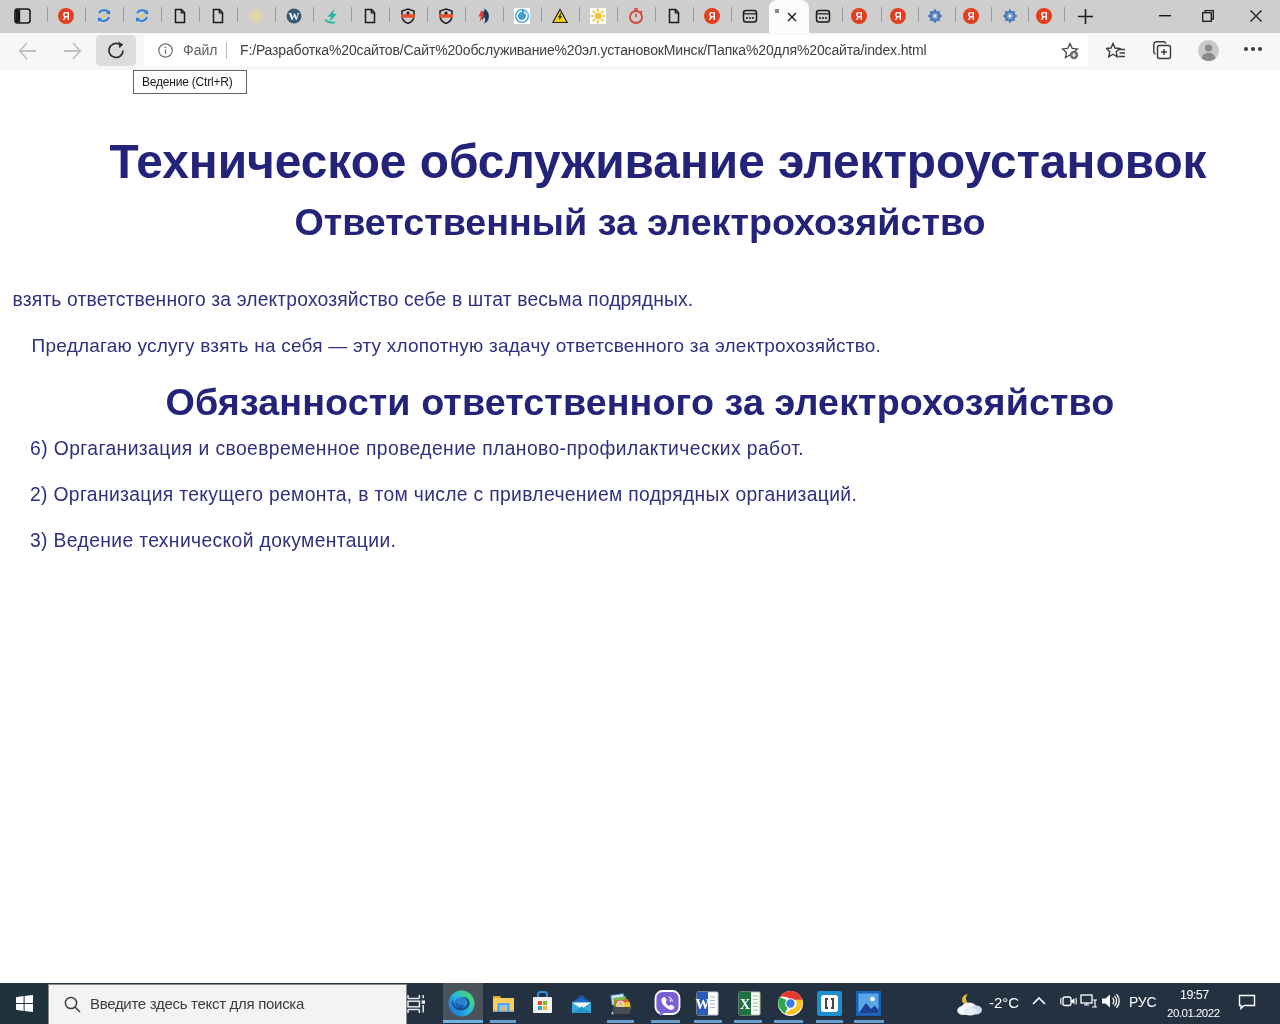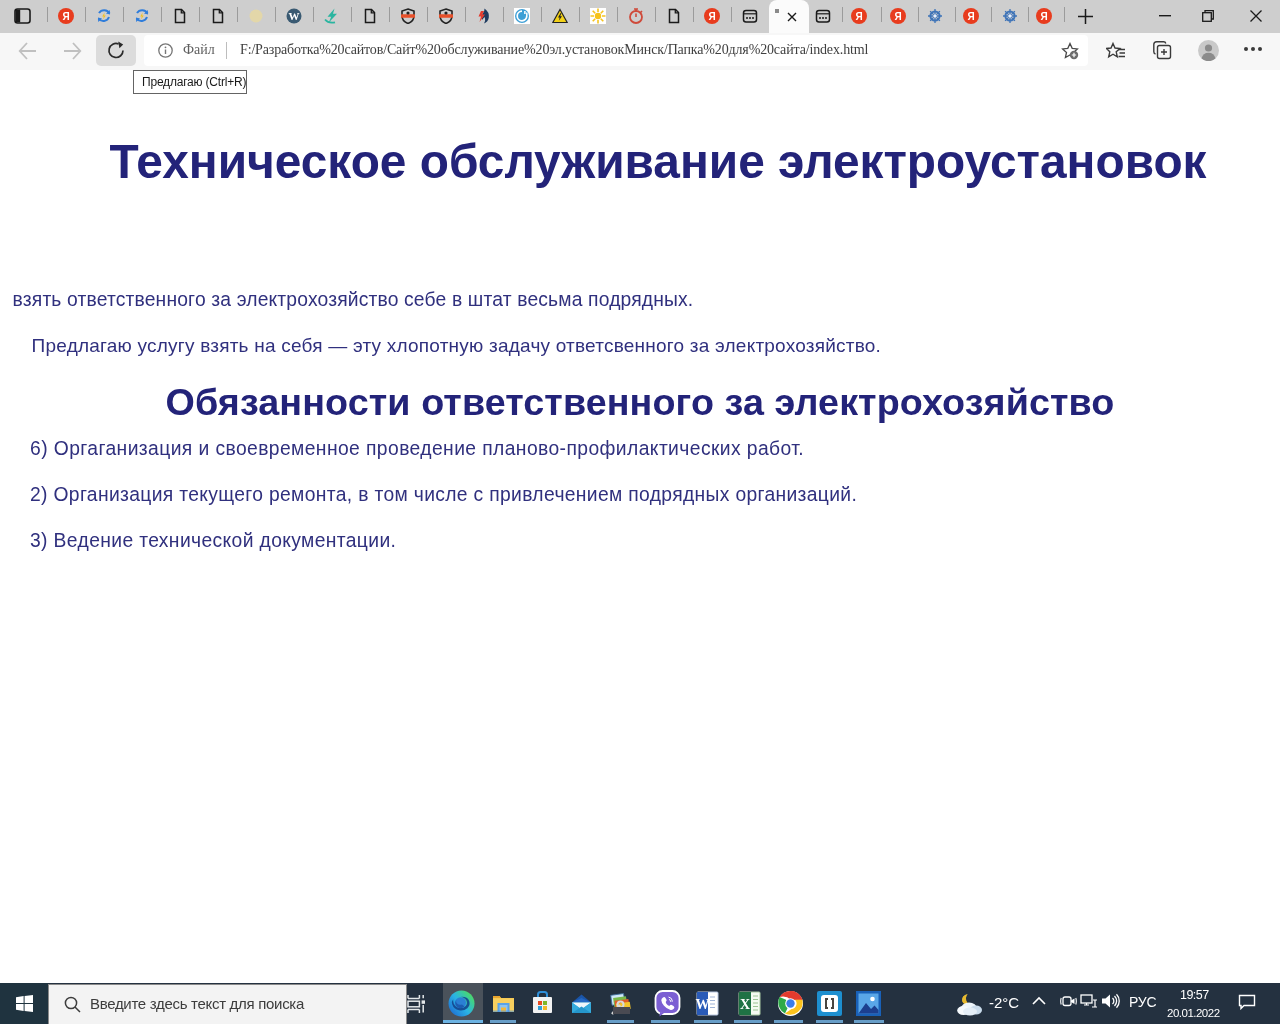--- a/index.html
+++ b/index.html
@@ -9,21 +9,21 @@
 .abs { position:absolute; }
 
 
 #tabbar { position:absolute; left:0; top:0; width:1280px; height:33px; background:#cecece; }
 .sep { position:absolute; top:7px; width:1px; height:15px; background:#9b9b9b; }
 .fav { position:absolute; top:8px; width:16px; height:16px; }
 #activetab { position:absolute; left:769px; top:0; width:40px; height:33px;
   background:#fbfbfb; border-radius:8px 8px 0 0; }
 
 
-#toolbar { position:absolute; left:0; top:33px; width:1280px; height:44px; background:#f7f7f7; border-bottom:1px solid #e3e3e3;font-family:Liberation Serif, serif; }
+#toolbar { position:absolute; left:0; top:33px; width:1280px; height:44px; background:#f7f7f7; border-bottom:1px solid #e3e3e3; }
 #addrbar { position:absolute; left:144px; top:2px; width:944px; height:31px; background:#fff; border-radius:4px; }
 #refreshbox { position:absolute; left:96px; top:2px; width:40px; height:31px; background:#dcdcdc; border-radius:5px; }
 
 
 #tooltip { position:absolute; left:133px; top:70px; width:114px; height:24px;
   background:#fff; border:1px solid #646464; font-size:12px; color:#1a1a1a; letter-spacing:-0.2px;
   line-height:22px; padding-left:8px; white-space:nowrap; z-index:30; }
 
 
 #page { position:absolute; left:0; top:70px; width:1280px; height:913px; background:#fff; }
@@ -223,24 +223,25 @@
       <circle cx="10.5" cy="10.5" r="10.5" fill="#c9c9c9"></circle>
       <circle cx="10.5" cy="8" r="3.6" fill="#8b8b8b"></circle>
       <path d="M3.5 18.5 Q5 12.8 10.5 12.8 Q16 12.8 17.5 18.5 A10.5 10.5 0 0 1 3.5 18.5" fill="#8b8b8b"></path>
     </svg>
 
     <div class="abs" style="left:1244px;top:14px;width:4px;height:4px;border-radius:50%;background:#3a3a3a"></div>
     <div class="abs" style="left:1251px;top:14px;width:4px;height:4px;border-radius:50%;background:#3a3a3a"></div>
     <div class="abs" style="left:1258px;top:14px;width:4px;height:4px;border-radius:50%;background:#3a3a3a"></div>
   </div>
 
-  <div id="tooltip">Предлагаю (Ctrl+R)</div>
+  <div id="tooltip">Ведение (Ctrl+R)</div>
 
   <div id="page">
     <div class="t hd" id="h1" style="left:18px;width:1280px;top:63.5px;font-size:47.8px;text-align:center">Техническое обслуживание электроустановок</div>
+    <div class="t hd" id="h2a" style="left:0;width:1280px;top:131.3px;font-size:37.7px;text-align:center">Ответственный за электрохозяйство</div>
     <div class="t" id="p1b" style="left:12.6px;top:218.5px;font-size:19.3px;letter-spacing:0.16px">взять ответственного за электрохозяйство себе в штат весьма подрядных.</div>
     <div class="t" id="p2" style="left:31.6px;top:265px;font-size:19px;letter-spacing:0.22px">Предлагаю услугу взять на себя — эту хлопотную задачу ответсвенного за электрохозяйство.</div>
     <div class="t hd" id="h2b" style="left:0;width:1280px;top:311.3px;font-size:37.7px;text-align:center;letter-spacing:0.1px">Обязанности ответственного за электрохозяйство</div>
     <div class="t" id="i1" style="left:30px;top:368px;font-size:19.3px;letter-spacing:0.41px">6) Оргаганизация и своевременное проведение планово-профилактических работ.</div>
     <div class="t" id="i2" style="left:30px;top:414px;font-size:19.3px;letter-spacing:0.34px">2) Организация текущего ремонта, в том числе с привлечением подрядных организаций.</div>
     <div class="t" id="i3" style="left:30px;top:460px;font-size:19.3px;letter-spacing:0.37px">3) Ведение технической документации.</div>
   </div>
 
   <div id="taskbar">
     <div id="startbtn">

